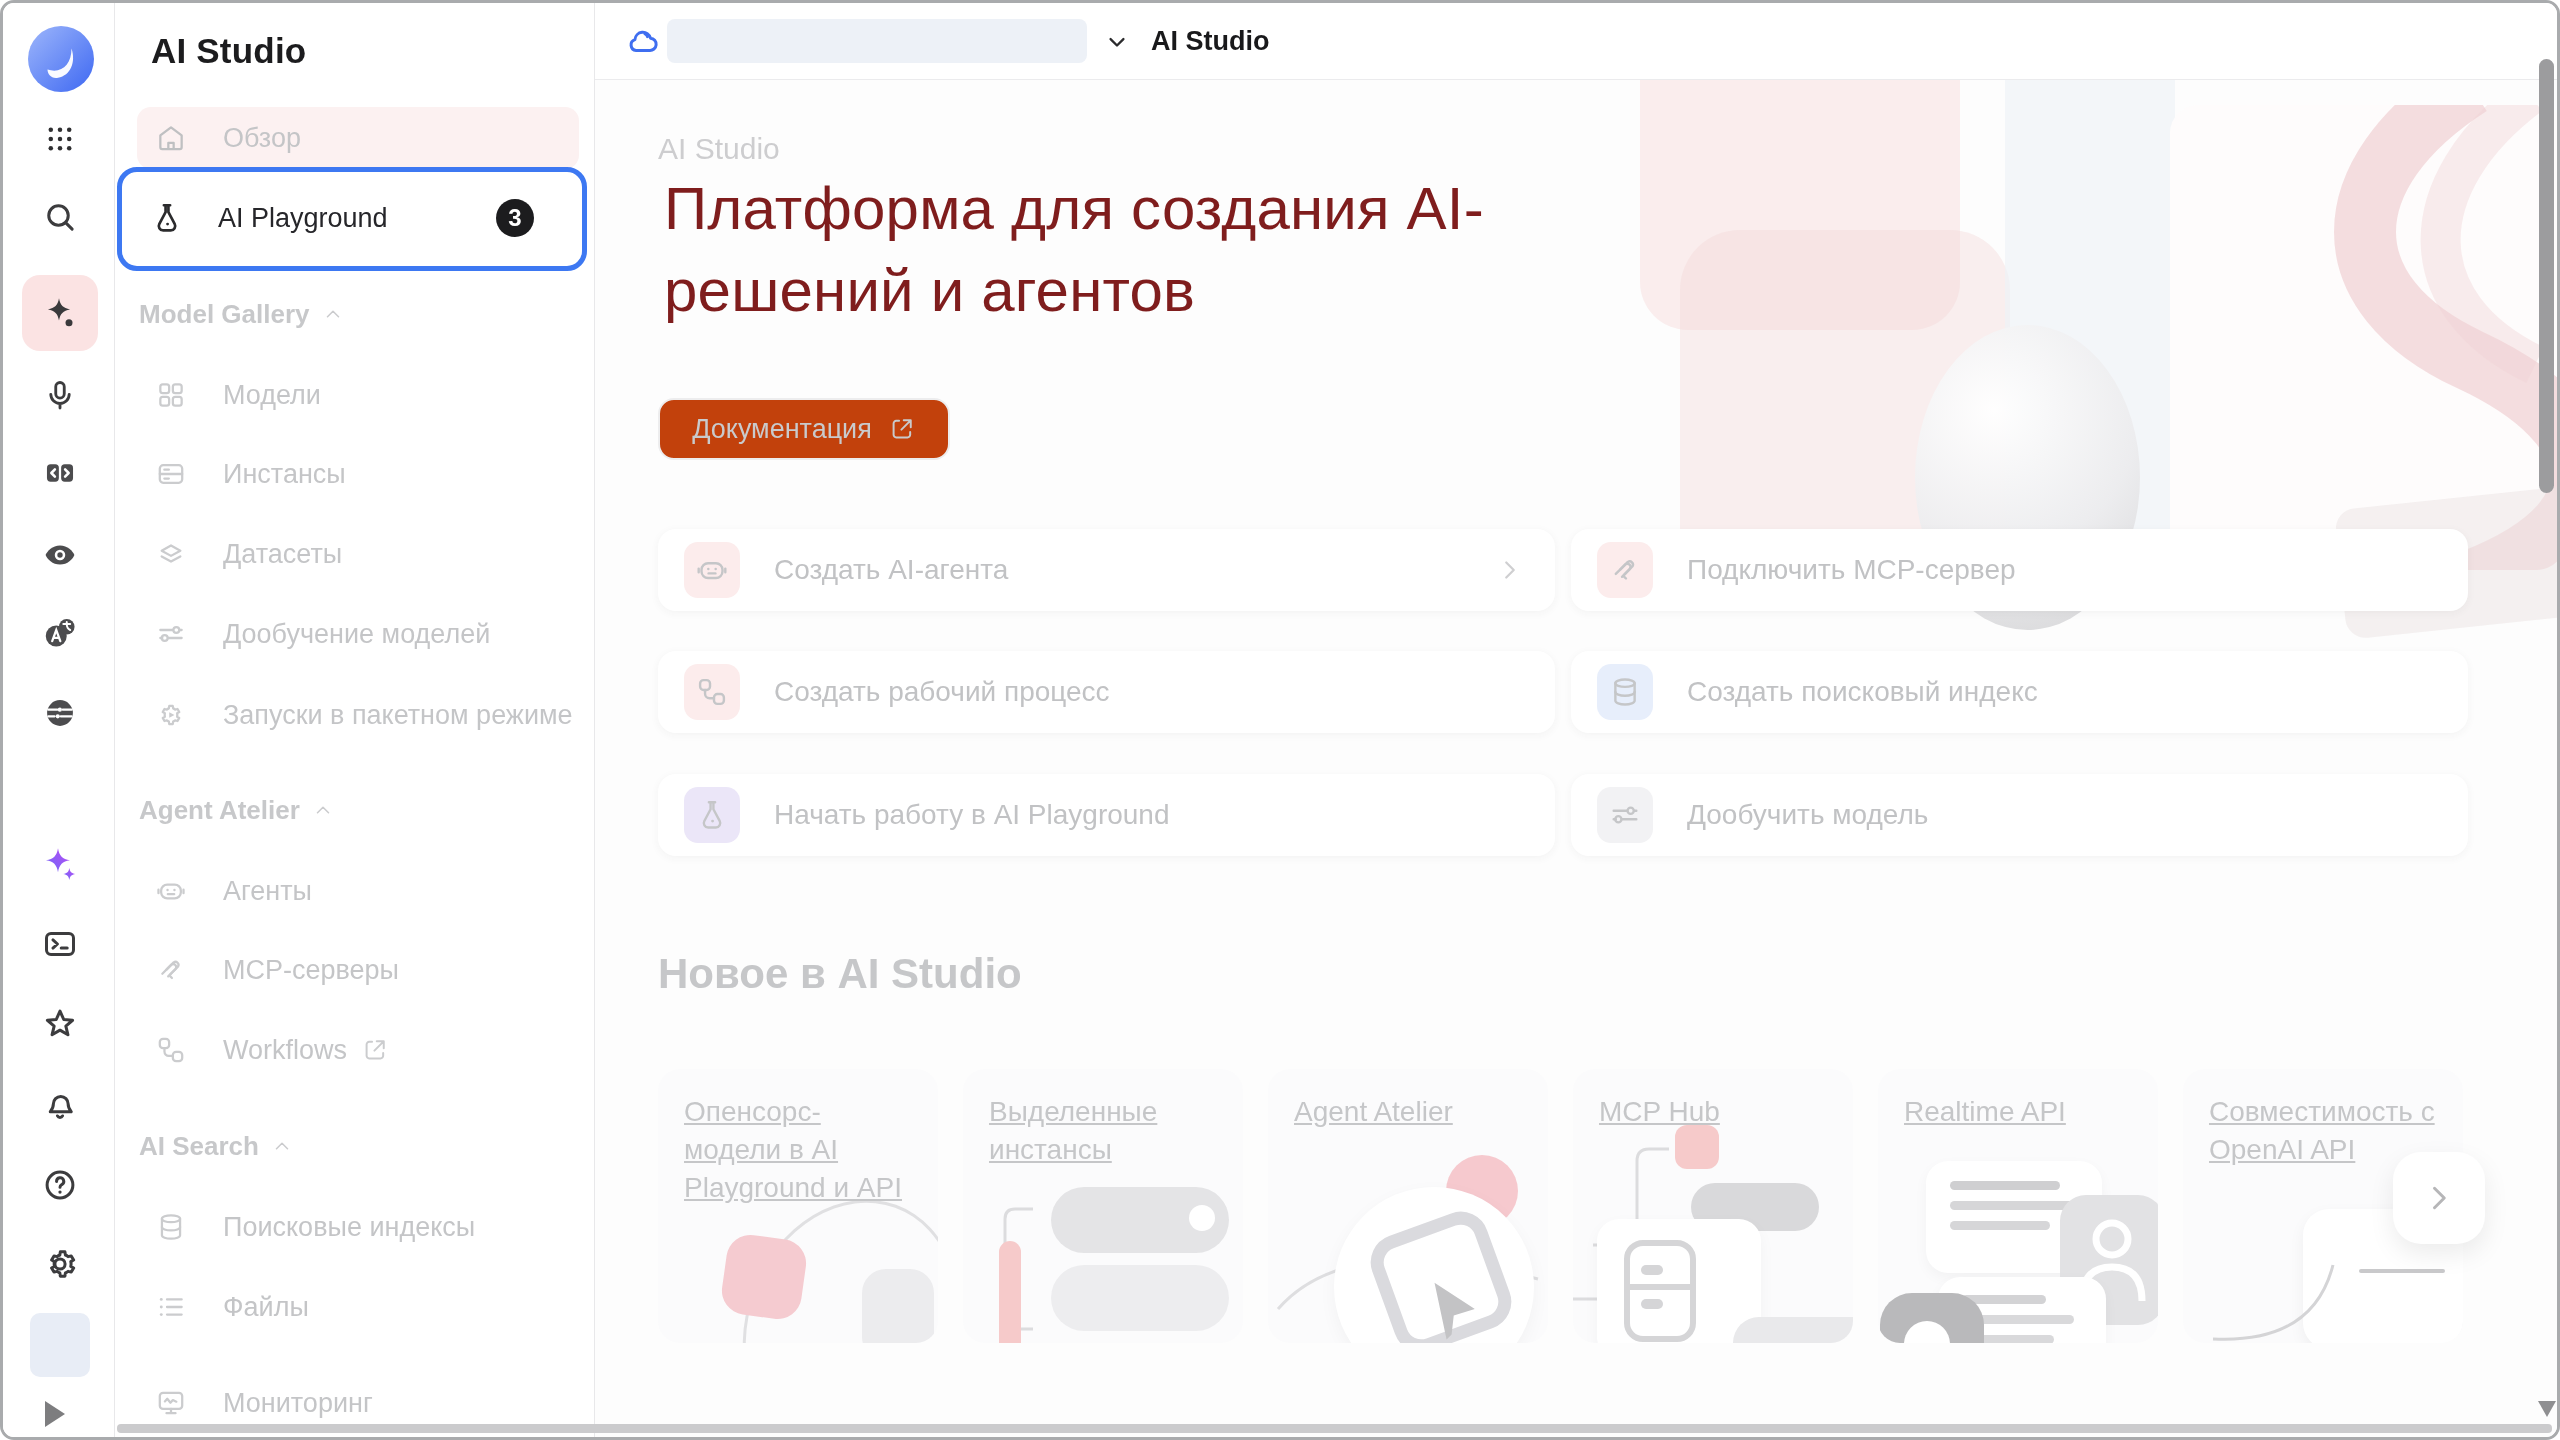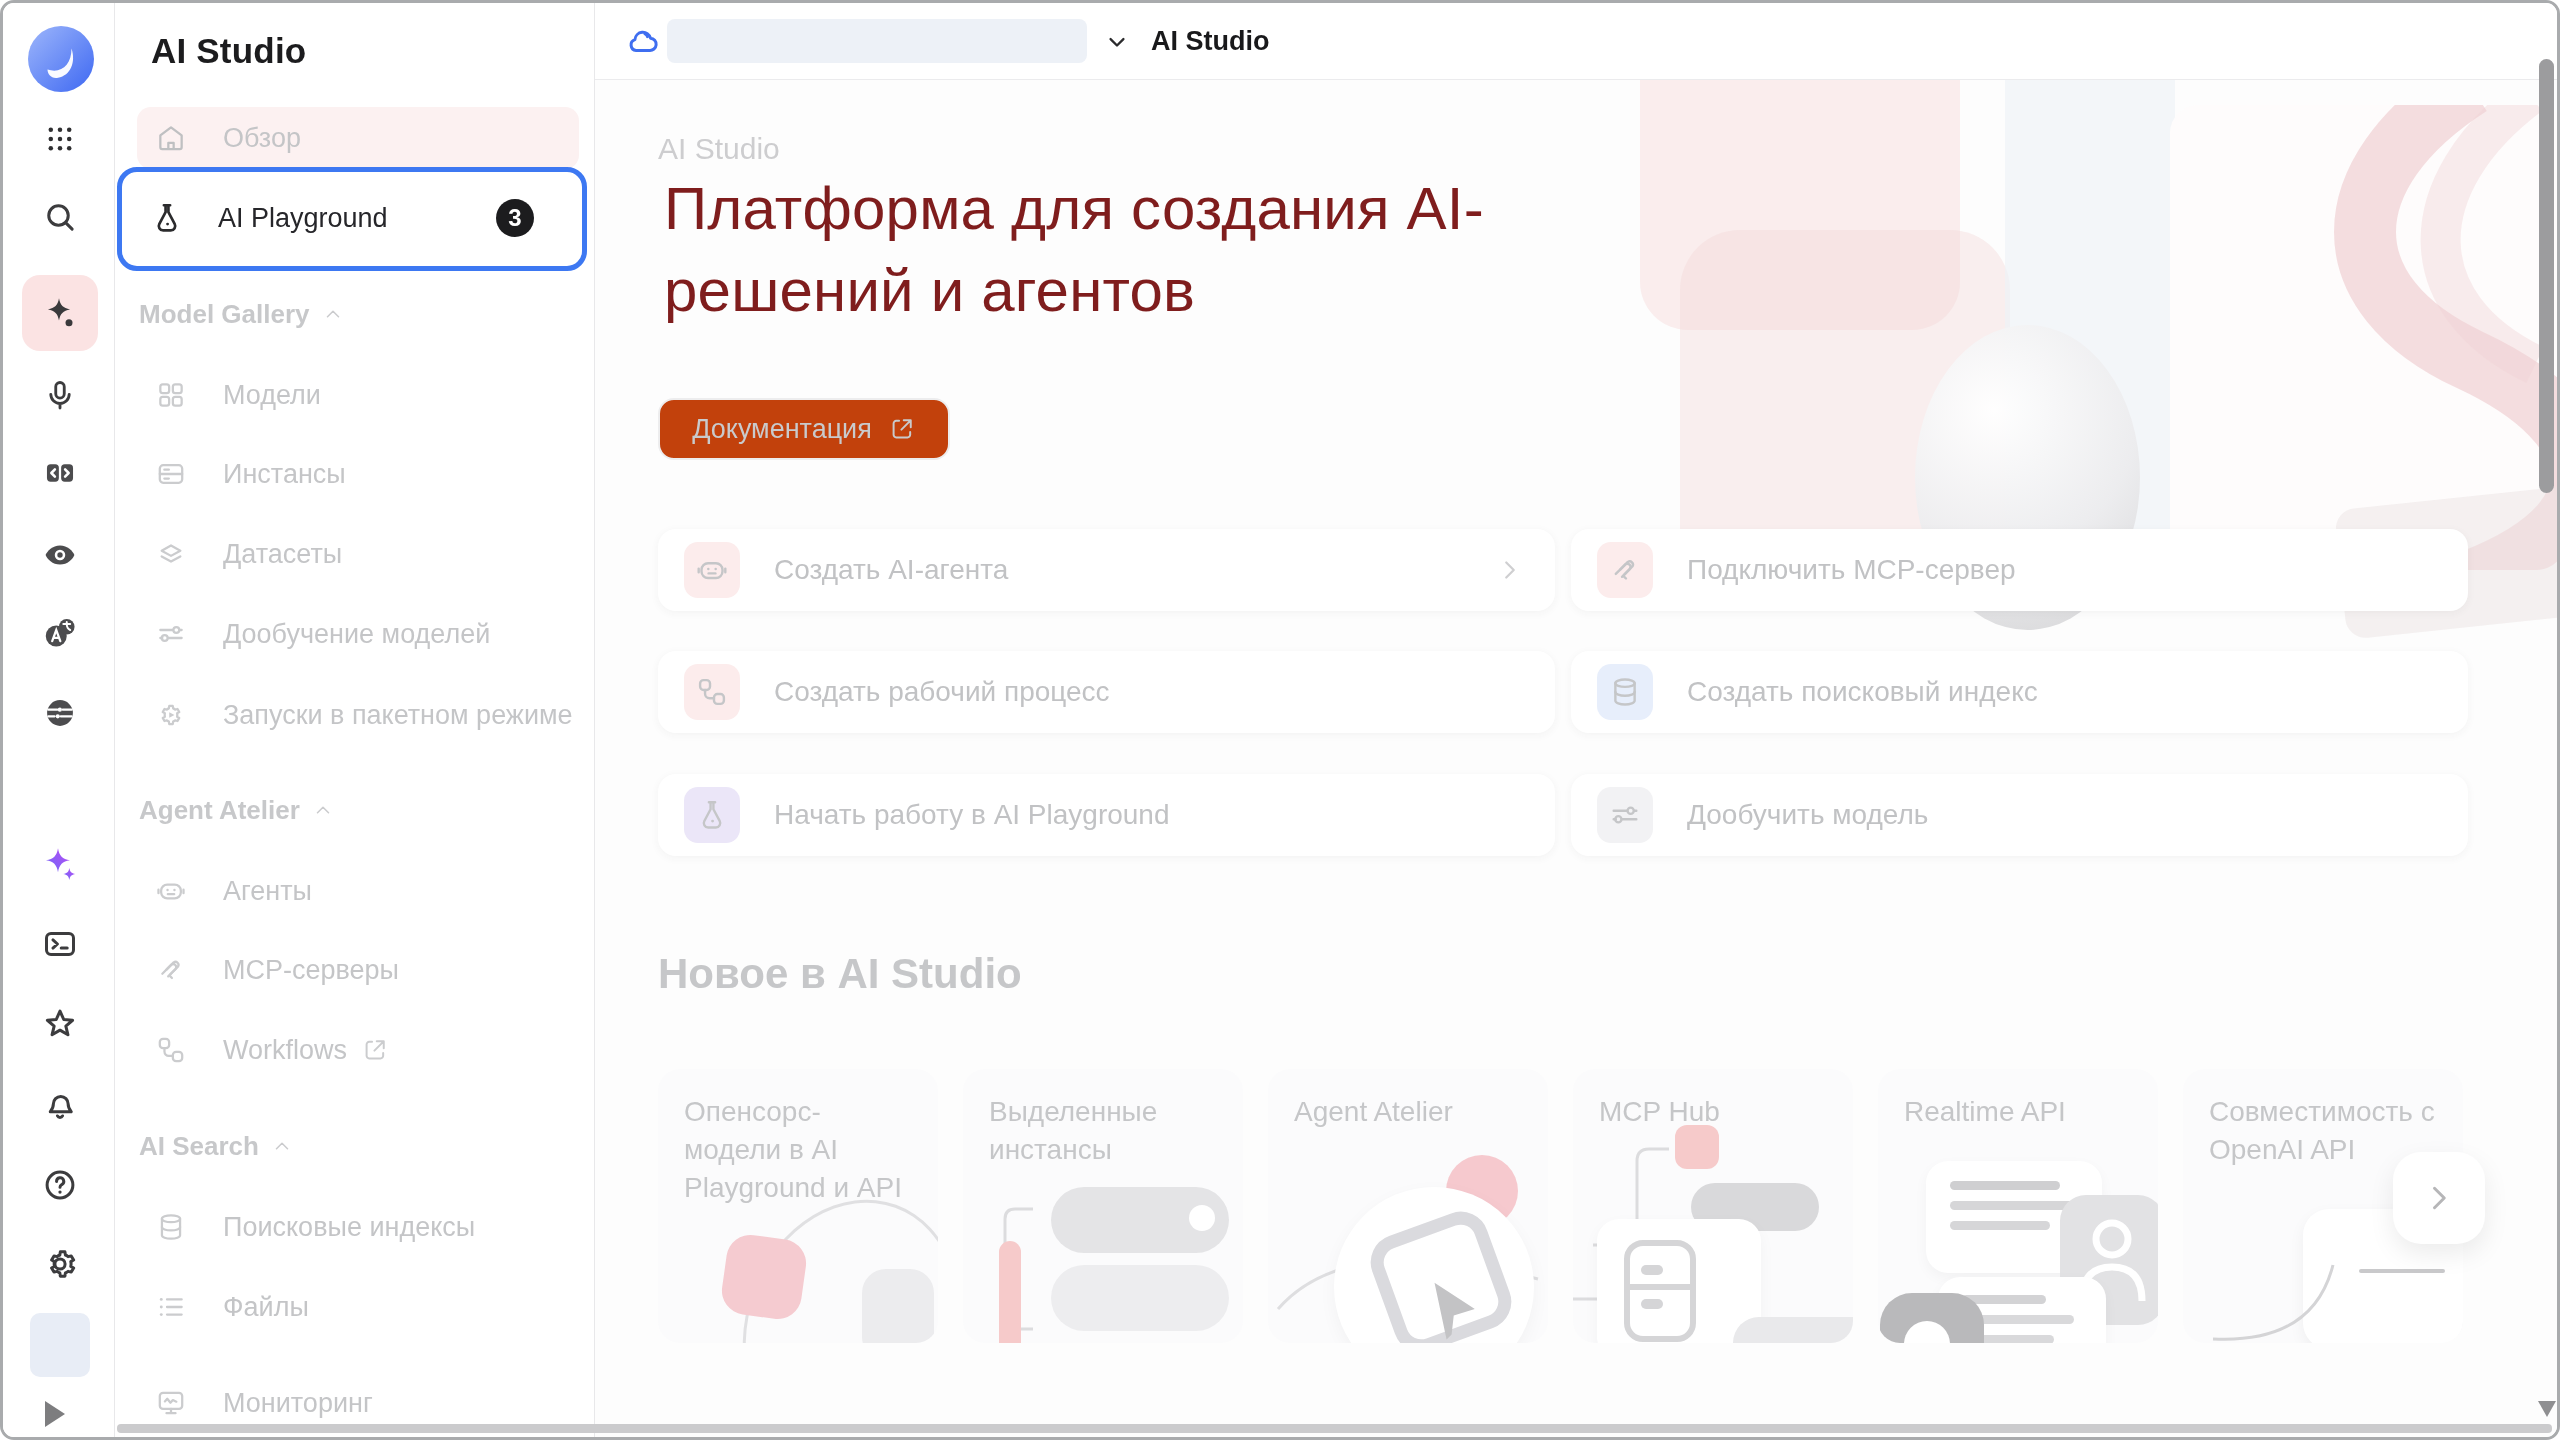--- a/index.html
+++ b/index.html
@@ -62,21 +62,21 @@
   .tile.pink{background:#fcecec;}
   .tile.blue{background:#e7eefb;}
   .tile.purple{background:#ebe6f8;}
   .tile.gray{background:#f2f2f4;}
   .qa-label{margin-left:34px;font-size:28px;color:#c1c2c4;}
   .qa-chevron{position:absolute;right:30px;top:26px;}
 
   .h2{position:absolute;left:63px;top:870px;margin:0;font-size:42px;font-weight:600;color:#c6c7c9;}
 
   .ncard{position:absolute;top:989px;width:280px;height:274px;border-radius:22px;background:#fbfbfc;overflow:hidden;cursor:pointer;}
-  .ncard-title{position:relative;z-index:2;margin:24px 0 0 26px;width:226px;font-size:28px;line-height:38px;color:#c5c6c8;}
+  .ncard-title{position:relative;z-index:2;margin:24px 0 0 26px;width:226px;font-size:28px;line-height:38px;color:#c5c6c8;text-decoration:underline;}
   .shape{position:absolute;}
   .next-btn{position:absolute;left:1798px;top:1072px;width:92px;height:92px;border-radius:28px;background:#fff;border:none;
     box-shadow:0 10px 26px rgba(0,0,0,.08);display:flex;align-items:center;justify-content:center;cursor:pointer;z-index:5;}
 
   
   .vthumb{position:absolute;left:2536px;top:56px;width:15px;height:434px;border-radius:8px;background:#9c9c9e;cursor:pointer;}
   .down-arrow{position:absolute;left:2535px;top:1398px;width:0;height:0;border-left:9px solid transparent;
     border-right:9px solid transparent;border-top:16px solid #8f8f91;cursor:pointer;}
   .hbar{position:absolute;left:114px;right:5px;bottom:4px;height:9px;background:#cbcbcd;border-radius:4px;cursor:pointer;}
 

